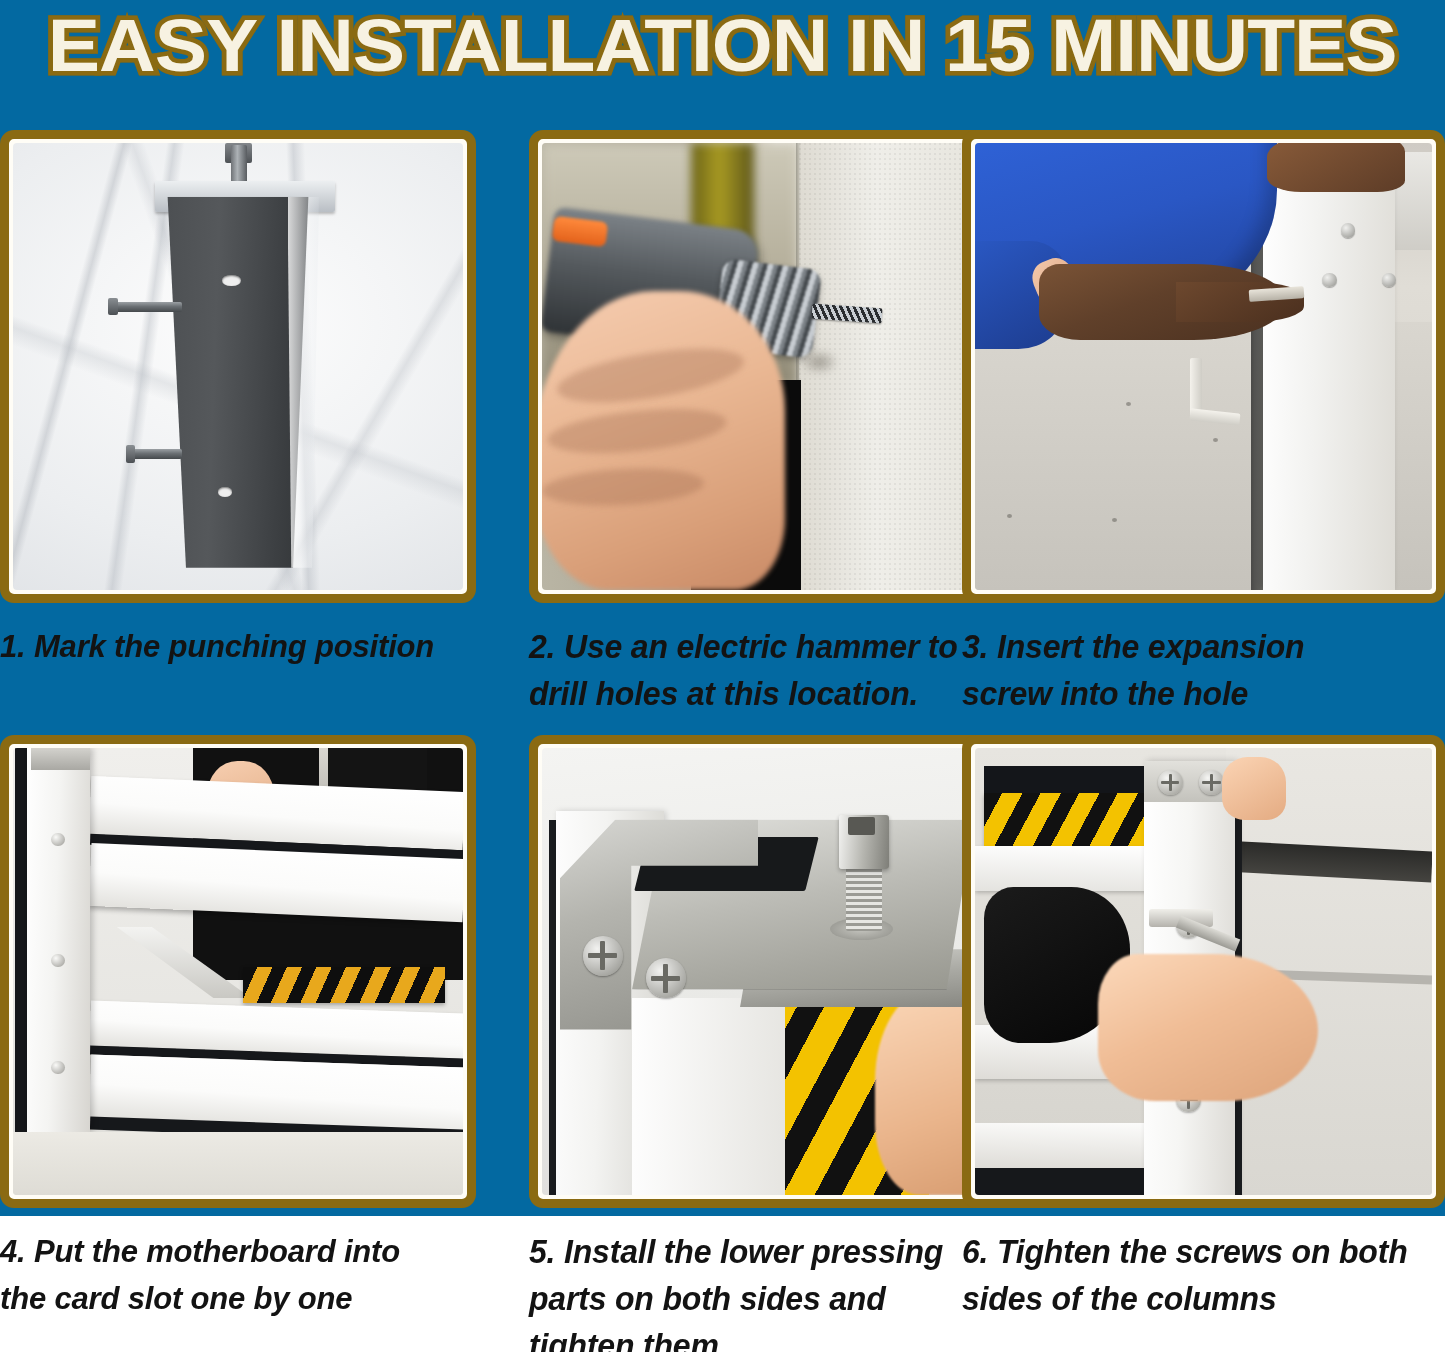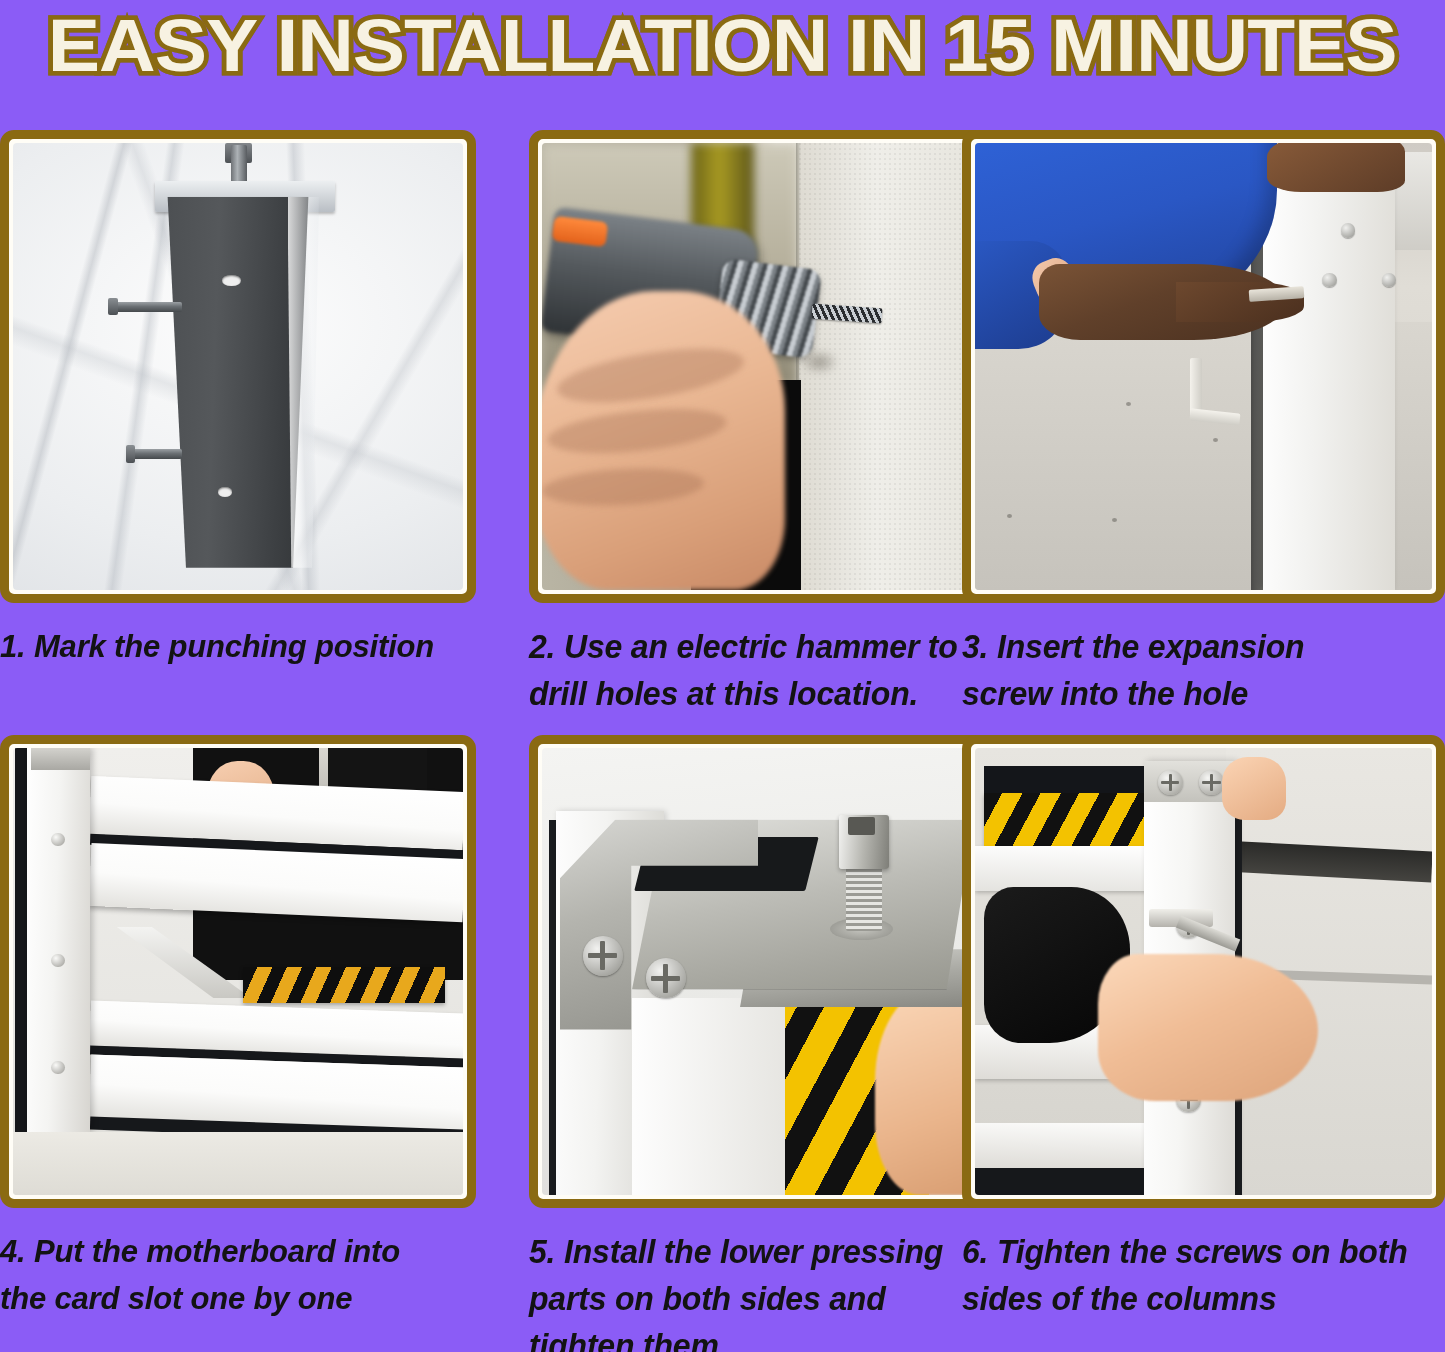--- a/index.html
+++ b/index.html
@@ -2,21 +2,21 @@
 <html><head>
 <meta charset="utf-8">
 <style>
   html,body{margin:0;padding:0;}
   body{
     width:1445px;height:1352px;
     background:#ffffff;
     font-family:"Liberation Sans","DejaVu Sans",sans-serif;
     overflow:hidden;
   }
-  .page{position:relative;width:1445px;height:1352px;background:#8b5cf6;}
+  .page{position:relative;width:1445px;height:1216px;background:#0369a1;}
 
   
   .title-bar{
     position:absolute;left:0;top:0;width:1445px;height:92px;
     display:flex;align-items:center;justify-content:center;
   }
   .title-text{
     font-family:"Liberation Sans","DejaVu Sans",sans-serif;
     font-weight:700;
     font-size:74px;

